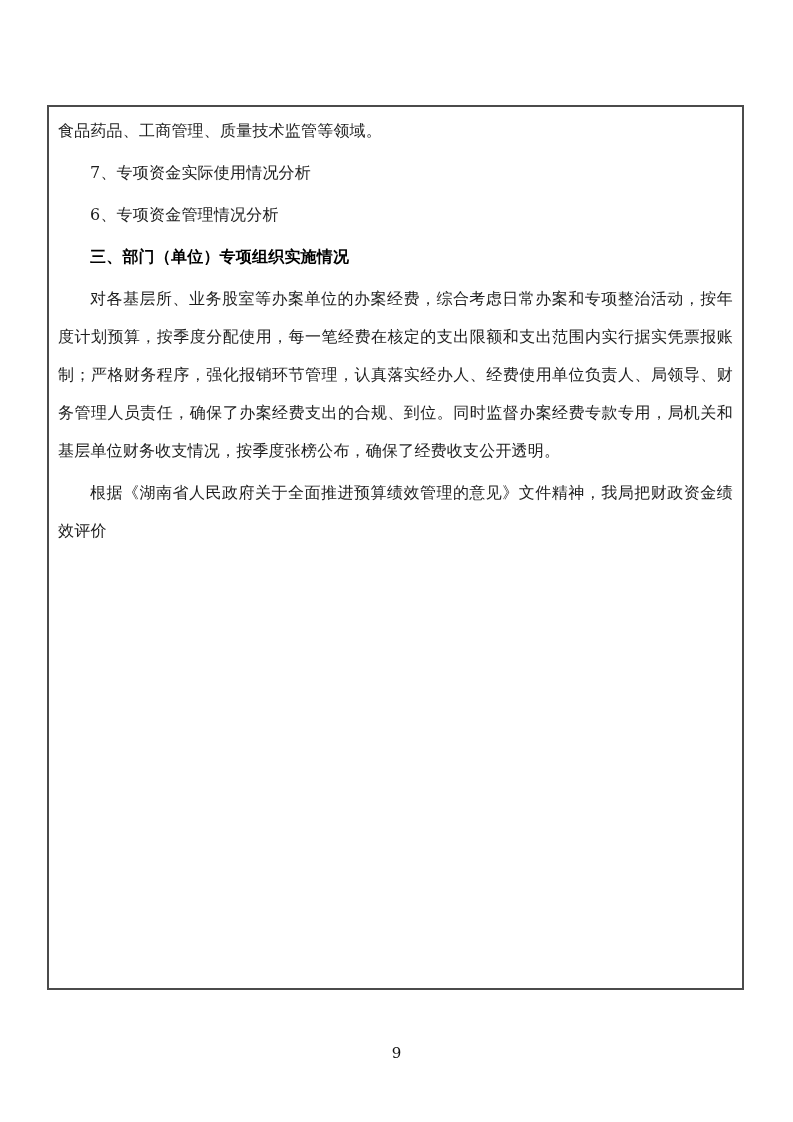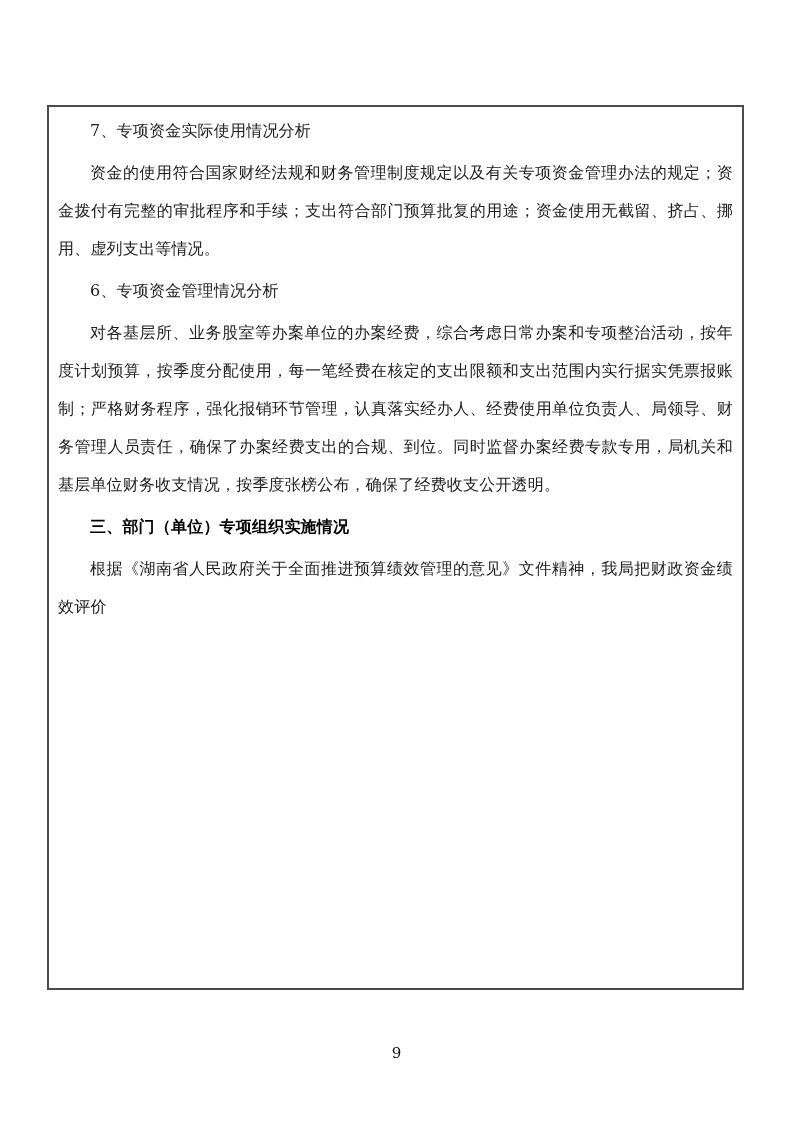--- a/index.html
+++ b/index.html
@@ -47,21 +47,21 @@
     text-align: center;
     font-size: 15px;
     color: #111111;
   }
 </style>
 </head>
 <body>
 
 <div class="page">
   <div class="content-box">
+    <p class="para no-indent">食品药品、工商管理、质量技术监管等领域。</p>
     <p class="para">7、专项资金实际使用情况分析</p>
-    <p class="para">资金的使用符合国家财经法规和财务管理制度规定以及有关专项资金管理办法的规定；资金拨付有完整的审批程序和手续；支出符合部门预算批复的用途；资金使用无截留、挤占、挪用、虚列支出等情况。</p>
     <p class="para">6、专项资金管理情况分析</p>
+    <p class="para heading">三、部门（单位）专项组织实施情况</p>
     <p class="para">对各基层所、业务股室等办案单位的办案经费，综合考虑日常办案和专项整治活动，按年度计划预算，按季度分配使用，每一笔经费在核定的支出限额和支出范围内实行据实凭票报账制；严格财务程序，强化报销环节管理，认真落实经办人、经费使用单位负责人、局领导、财务管理人员责任，确保了办案经费支出的合规、到位。同时监督办案经费专款专用，局机关和基层单位财务收支情况，按季度张榜公布，确保了经费收支公开透明。</p>
-    <p class="para heading">三、部门（单位）专项组织实施情况</p>
     <p class="para">根据《湖南省人民政府关于全面推进预算绩效管理的意见》文件精神，我局把财政资金绩效评价</p>
   </div>
   <div class="page-number">9</div>
 </div>
 
 </body></html>

